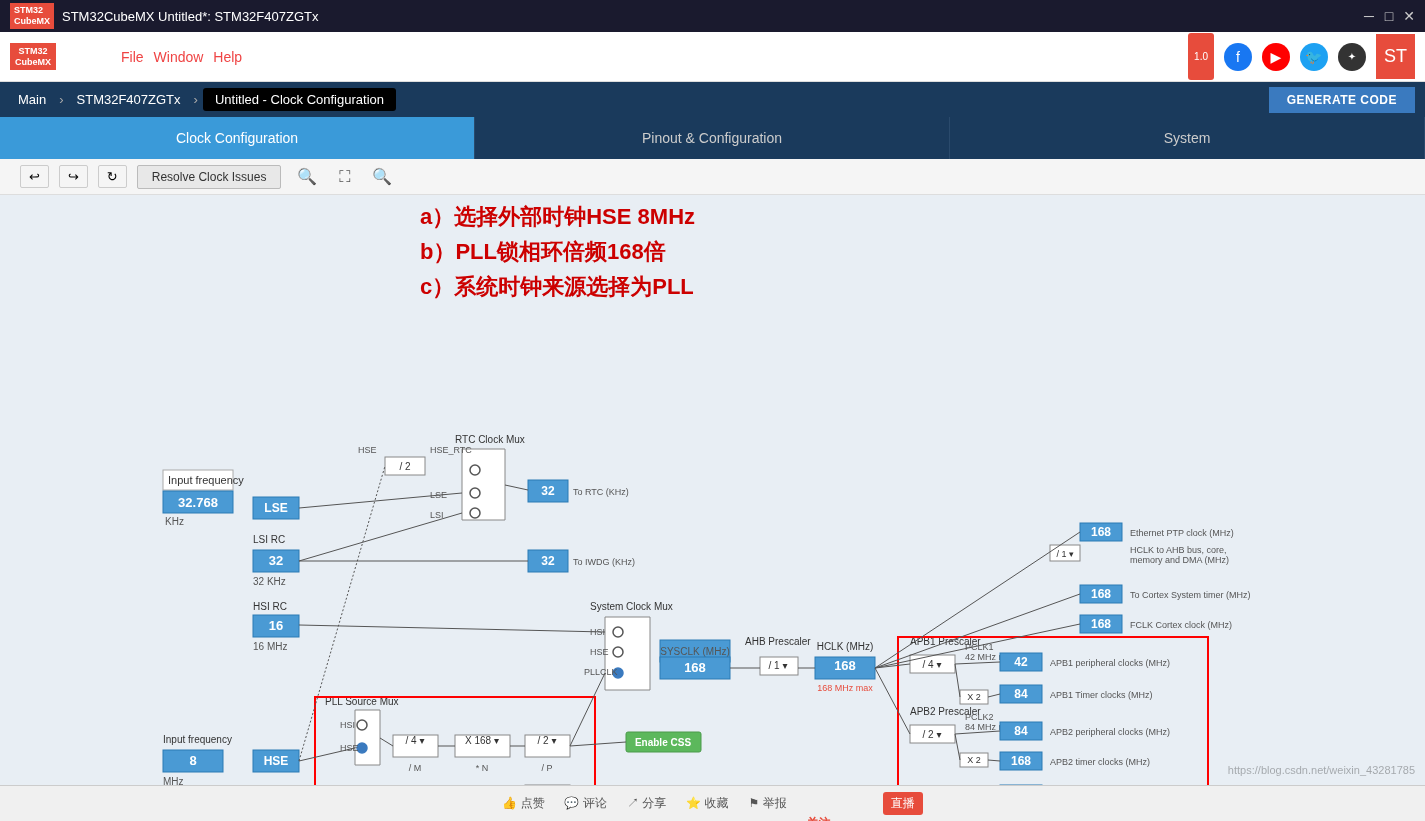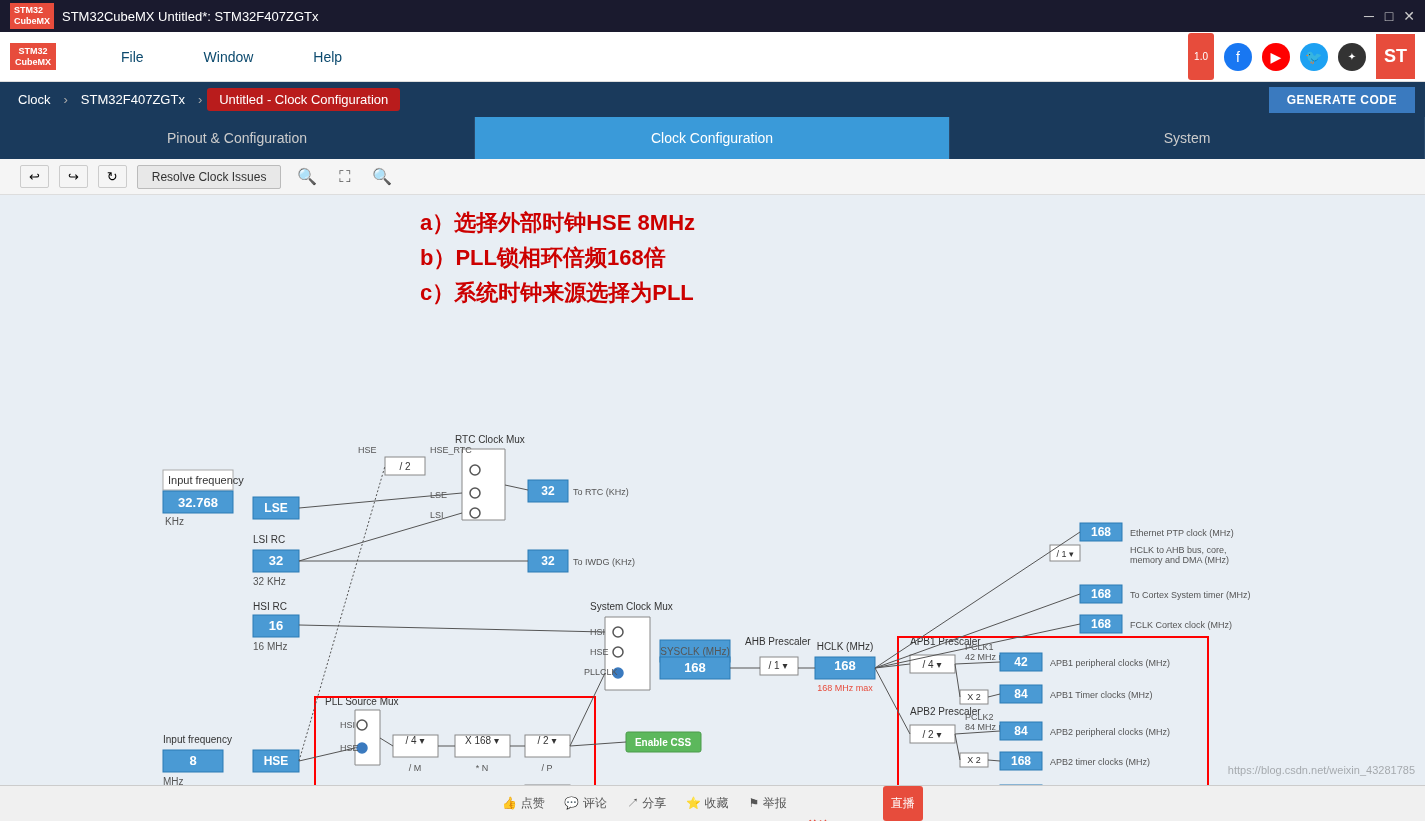--- a/index.html
+++ b/index.html
@@ -59,23 +59,22 @@
       background: #e74c3c;
       color: white;
       font-size: 9px;
       font-weight: bold;
       padding: 3px 5px;
       line-height: 1.2;
       text-align: center;
     }
     .menu-items {
       display: flex;
-      gap: 50px;
       font-size: 14px;
-      color: #0c4a6e;
+      color: #ef4444;
     }
     .menu-item { cursor: pointer; padding: 5px; }
     .menu-right {
       margin-left: auto;
       display: flex;
       align-items: center;
       gap: 10px;
     }
     .social-icon {
       width: 28px;
@@ -94,40 +93,40 @@
     .si-badge {
       background: #e74c3c;
       color: white;
       font-size: 10px;
       padding: 18px 6px;
       border-radius: 3px;
     }
     .st-logo {
       background: #e74c3c;
       color: white;
-      font-weight: bold;
+      font-weight: normal;
       font-size: 18px;
       padding: 12px 8px;
     }
 
     
     .breadcrumb {
       background: #1a3a5c;
       height: 35px;
       display: flex;
       align-items: center;
       padding: 0 10px;
       gap: 5px;
       color: white;
       font-size: 13px;
     }
     .bc-item { padding: 3px 8px; cursor: pointer; }
     .bc-sep { color: #aaa; }
     .bc-current {
-      background: #b91c1c;
+      background: #000000;
       padding: 4px 12px;
       border-radius: 3px;
       font-weight: 500;
     }
     .generate-btn {
       margin-left: auto;
       background: #3a7abf;
       color: white;
       border: none;
       padding: 6px 18px;
@@ -206,40 +205,41 @@
     .clock-diagram {
       width: 100%;
       height: 100%;
       position: relative;
       background: #e8eef4;
     }
 
     
     .annotation-overlay {
       position: absolute;
-      top: 10px;
+      top: 4px;
       left: 420px;
       right: 10px;
       color: #cc0000;
       font-size: 22px;
       font-weight: bold;
       line-height: 1.6;
       z-index: 100;
       pointer-events: none;
     }
 
     .bottom-bar {
       position: absolute;
       bottom: 0;
       left: 0;
       right: 0;
       height: 36px;
       background: #f0f0f0;
       border-top: 1px solid #ccc;
       display: flex;
+      align-items: center;
       justify-content: center;
       gap: 20px;
       font-size: 12px;
       color: #666;
     }
     .bottom-btn {
       display: flex;
       align-items: center;
       gap: 4px;
       cursor: pointer;
@@ -280,34 +280,34 @@
     <span class="si-badge">1.0</span>
     <div class="social-icon si-fb">f</div>
     <div class="social-icon si-yt">▶</div>
     <div class="social-icon si-tw">🐦</div>
     <div class="social-icon si-st">✦</div>
     <div class="st-logo">ST</div>
   </div>
 </div>
 
 <div class="breadcrumb">
-  <span class="bc-item">Clock</span>
+  <span class="bc-item">Main</span>
   <span class="bc-sep">›</span>
   <span class="bc-item">STM32F407ZGTx</span>
   <span class="bc-sep">›</span>
   <span class="bc-current">Untitled - Clock Configuration</span>
   <button class="generate-btn">GENERATE CODE</button>
 </div>
 
 <div class="tab-bar">
+  <div class="tab active">
+    <span>Clock Configuration</span>
+  </div>
   <div class="tab">
     <span>Pinout &amp; Configuration</span>
-  </div>
-  <div class="tab active">
-    <span>Clock Configuration</span>
   </div>
   <div class="tab">
     <span>System</span>
   </div>
 </div>
 
 <div class="toolbar">
   <button class="tb-btn">↩</button>
   <button class="tb-btn">↪</button>
   <button class="tb-btn">↻</button>

